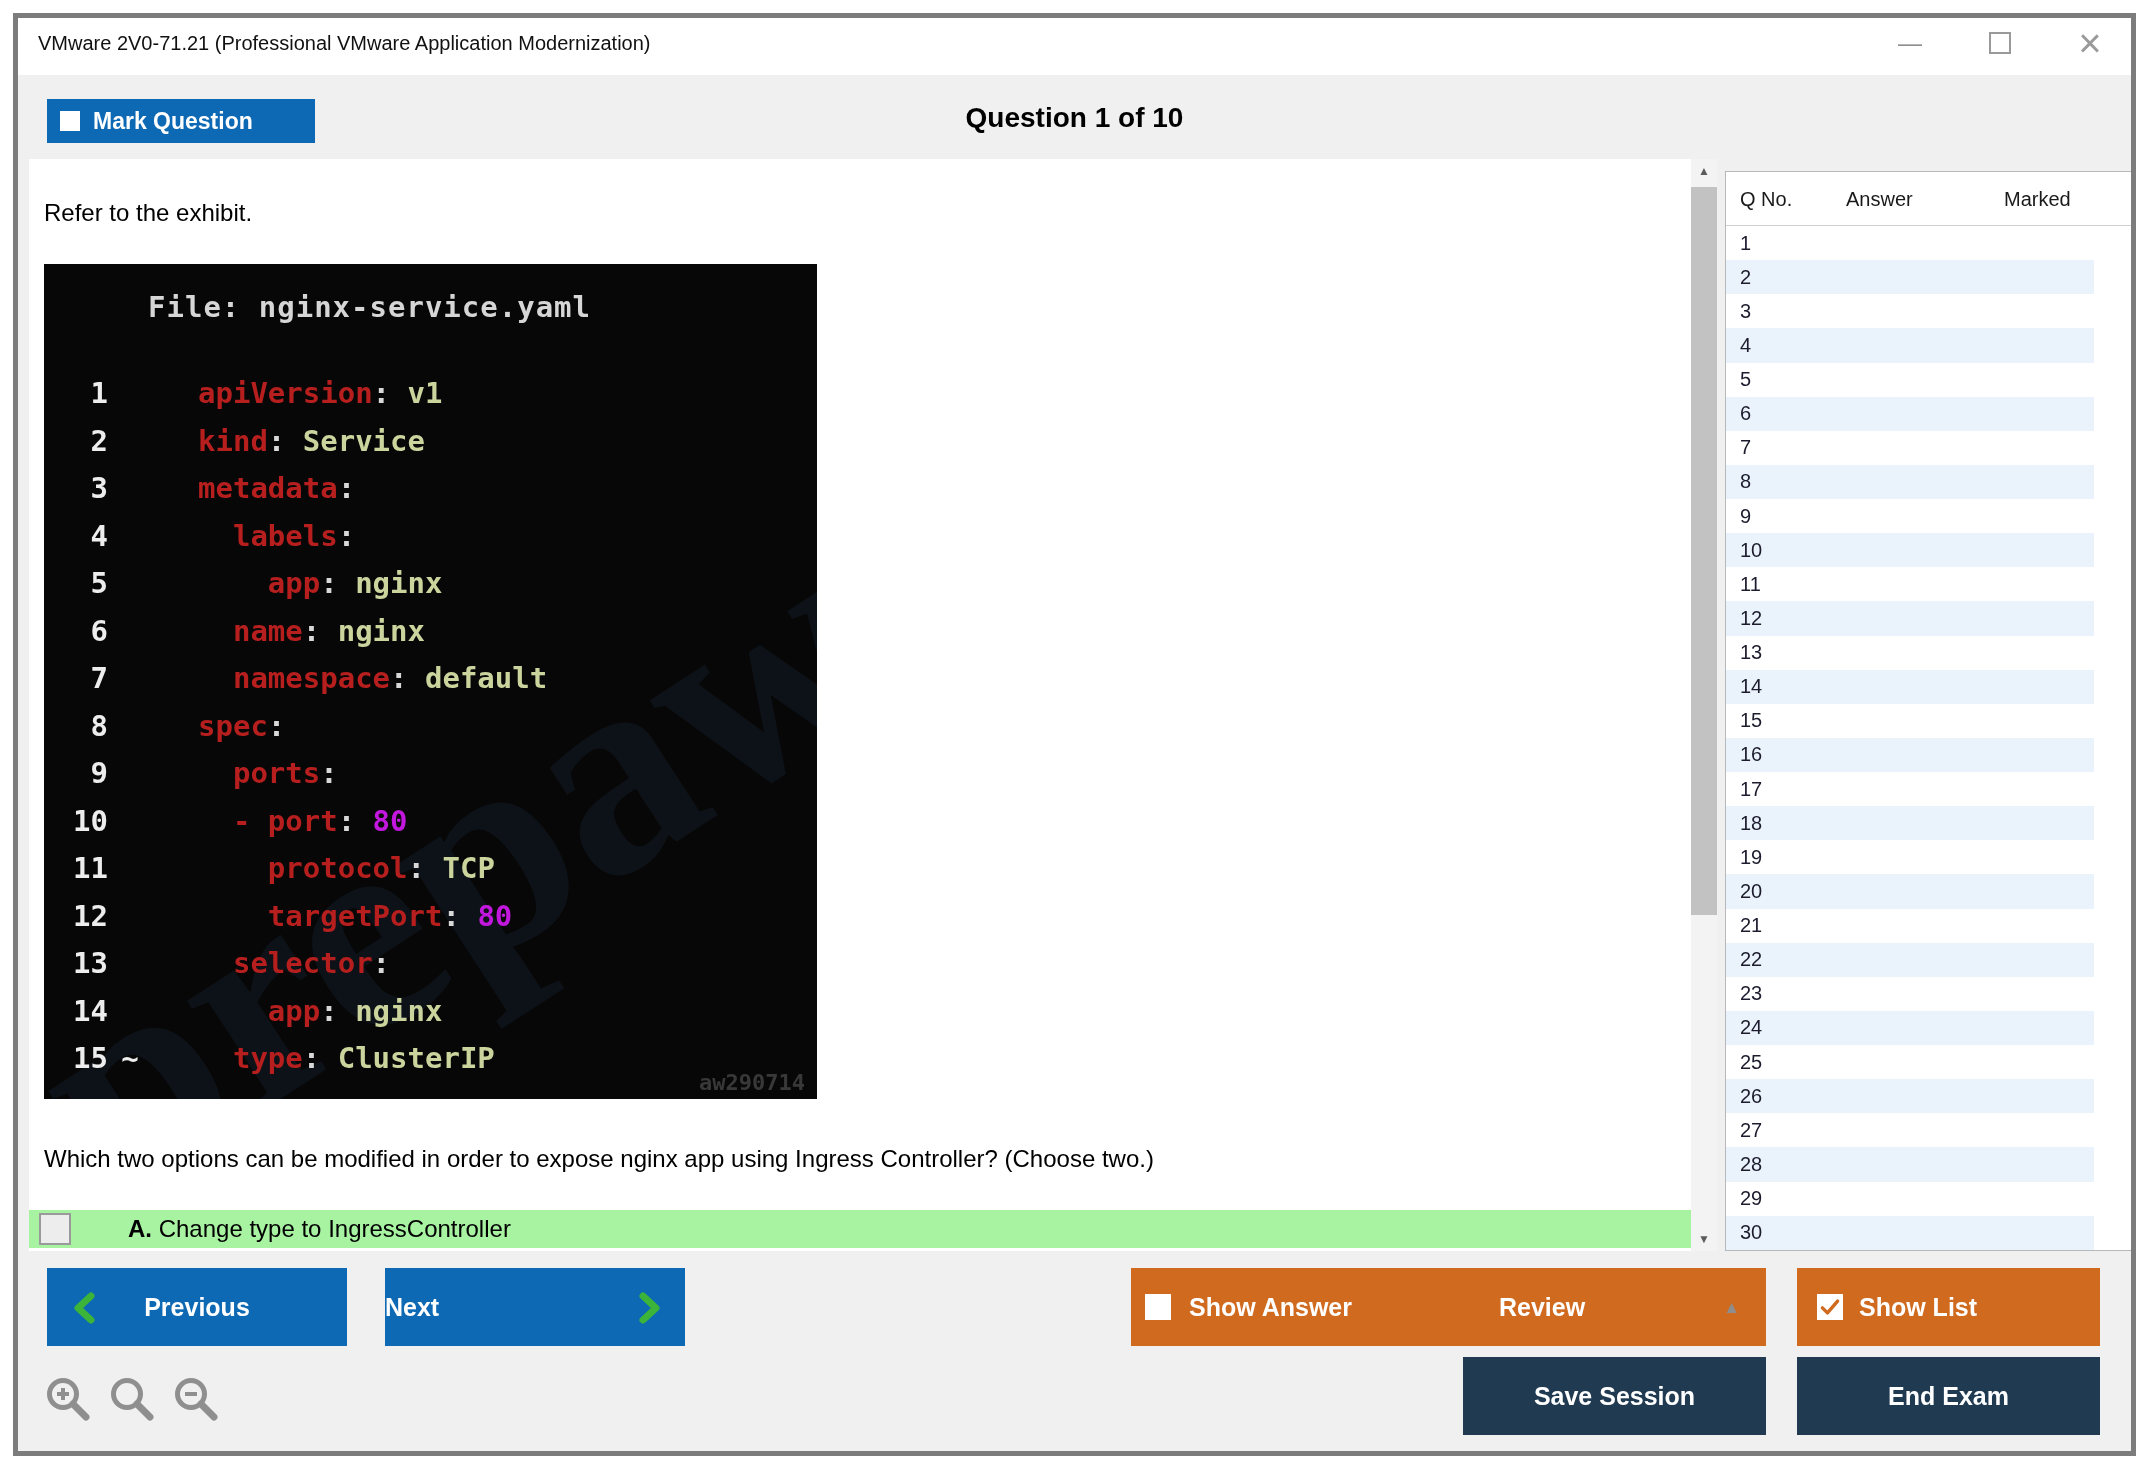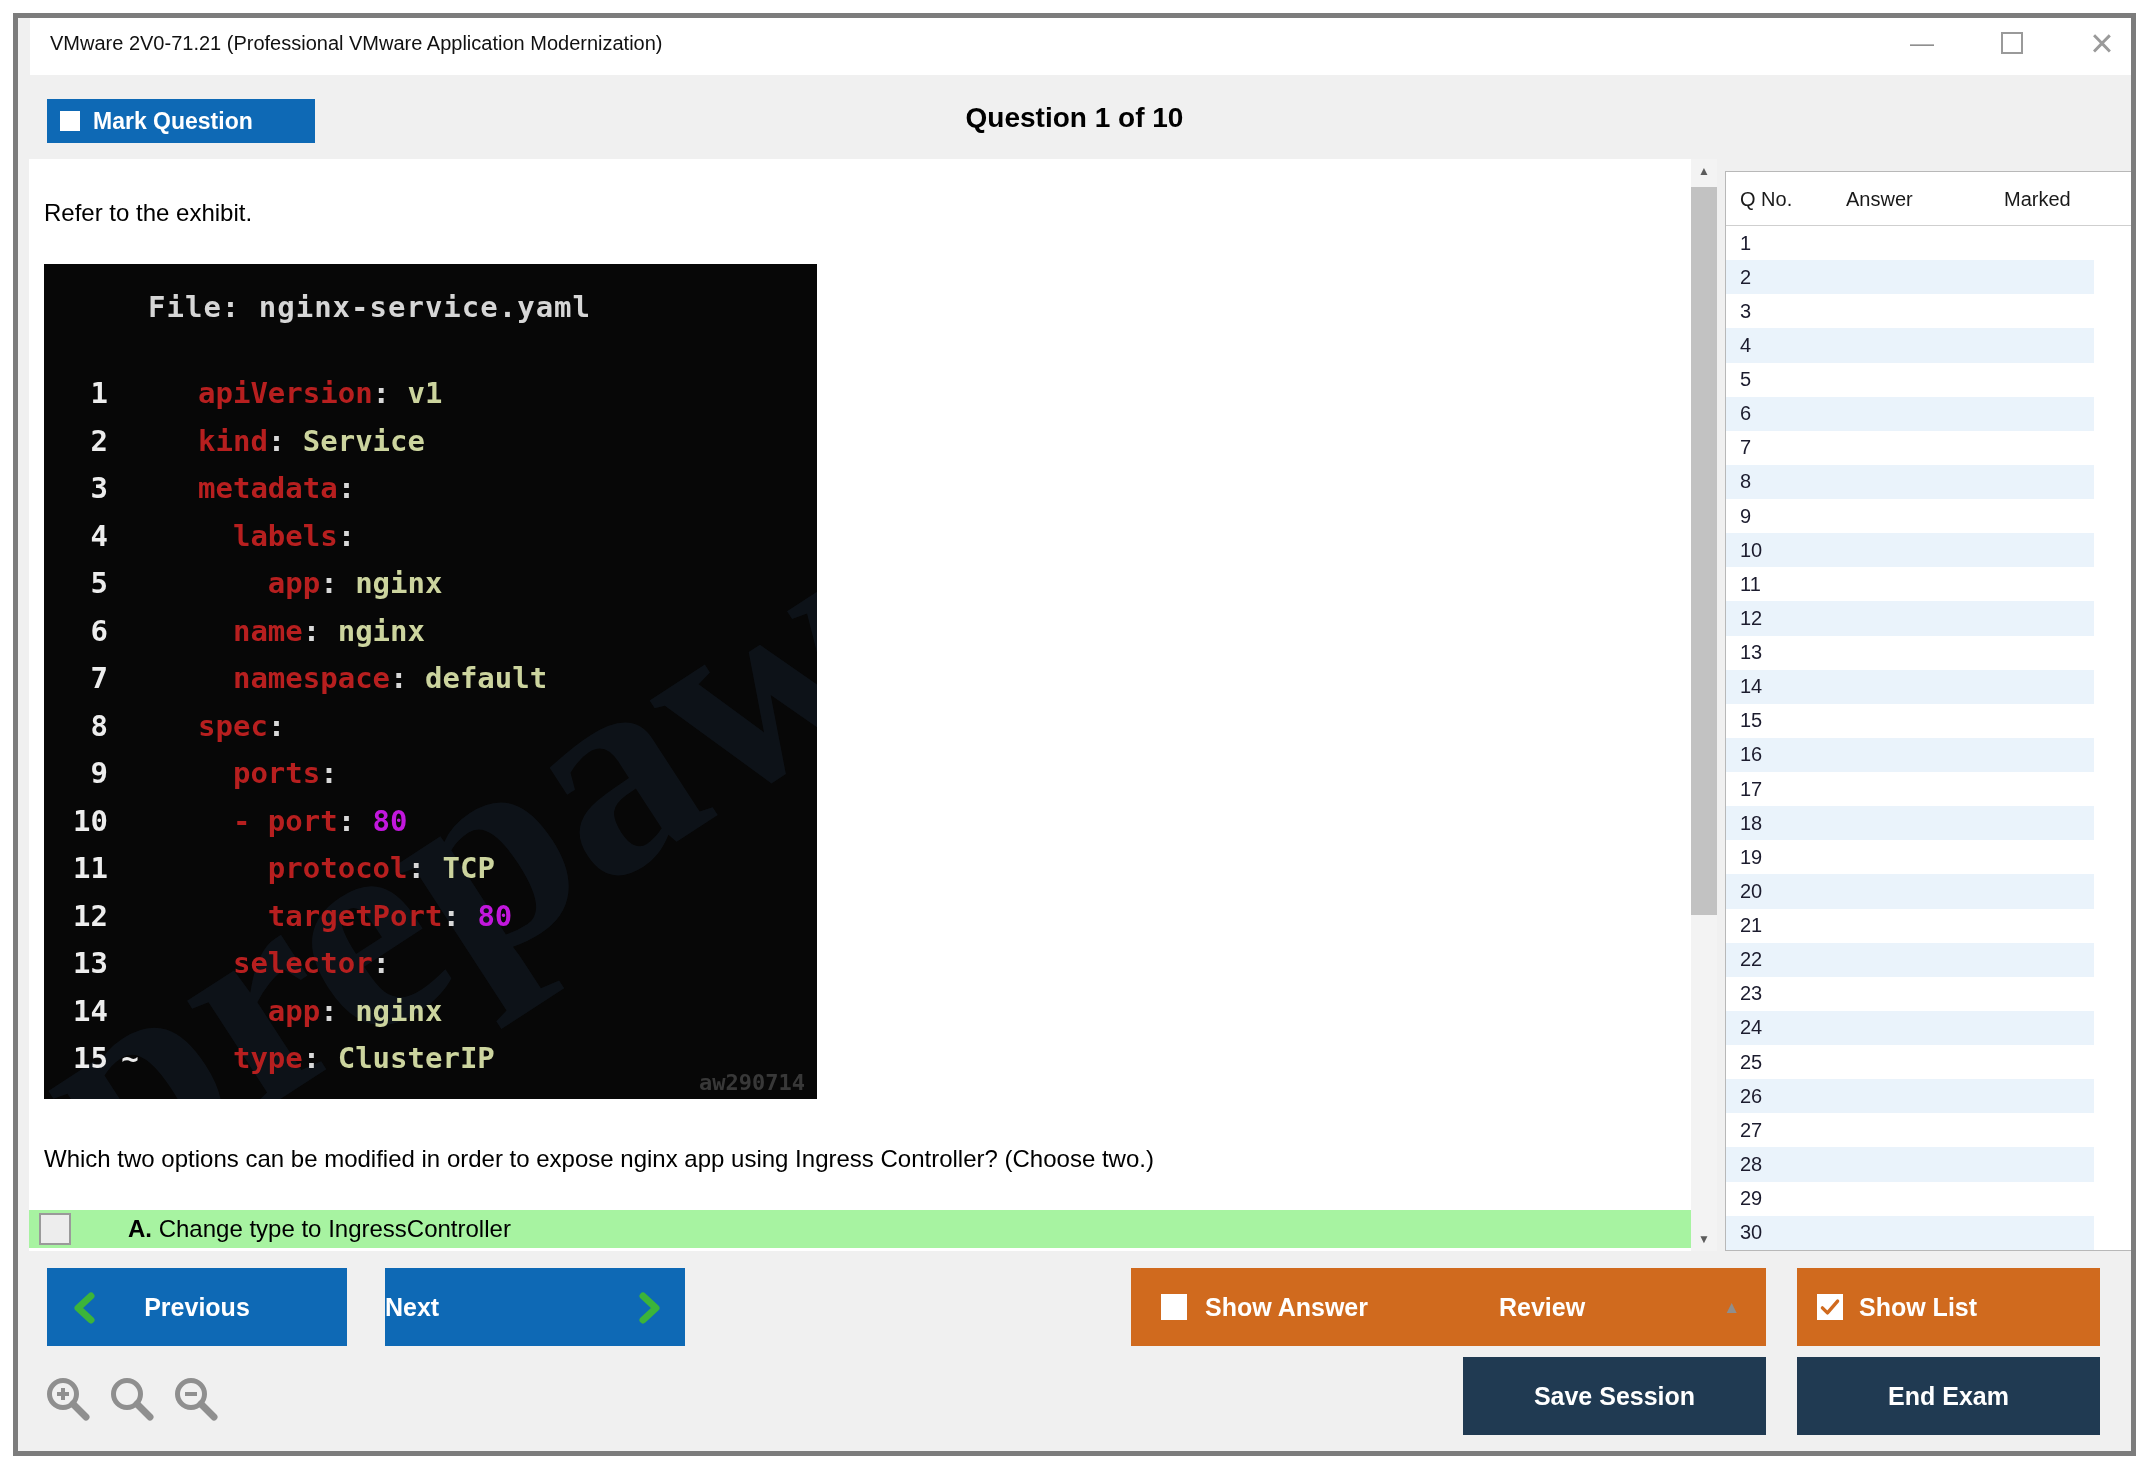--- a/index.html
+++ b/index.html
@@ -5,21 +5,21 @@
   html,body{margin:0;padding:0;}
   body{
     width:2150px;height:1470px;background:#ffffff;position:relative;overflow:hidden;
     font-family:"Liberation Sans",sans-serif;color:#000;
   }
   .window{
     position:absolute;left:13px;top:13px;width:2123px;height:1443px;
     border:5px solid #7c7c7c;background:#f0f0f0;box-sizing:border-box;overflow:hidden;
   }
   
-  .titlebar{position:absolute;left:12px;top:0;width:100%;height:57px;background:#ffffff;}
+  .titlebar{position:absolute;left:0;top:0;width:100%;height:57px;background:#ffffff;}
   .titlebar .title{position:absolute;left:20px;top:0;line-height:50px;font-size:20px;color:#111;white-space:nowrap;}
   .win-controls{position:absolute;right:22px;top:0;height:50px;display:flex;align-items:center;gap:52px;}
   .wc{width:38px;height:38px;display:flex;align-items:center;justify-content:center;color:#8f8f8f;}
   .wc-min{font-size:24px;}
   .wc-max-box{width:18px;height:18px;border:2px solid #9a9a9a;}
   .wc-close{font-size:40px;font-weight:400;color:#9a9a9a;line-height:1;}
   
   .mark-btn{
     position:absolute;left:29px;top:81px;width:268px;height:44px;background:var(--accent-blue);
     display:flex;align-items:center;padding-left:13px;gap:13px;box-sizing:border-box;
@@ -96,21 +96,21 @@
     position:absolute;height:78px;display:flex;align-items:center;color:#fff;
     font-weight:bold;font-size:25px;box-sizing:border-box;
   }
   .btn-blue{background:var(--accent-blue);}
   .btn-orange{background:var(--accent-orange);}
   .btn-navy{background:var(--navy);}
   .btn-prev{left:29px;top:1250px;width:300px;justify-content:center;}
   .btn-prev .chev{position:absolute;left:24px;top:24px;}
   .btn-next{left:367px;top:1250px;width:300px;justify-content:flex-start;padding-right:64px;}
   .btn-next .chev{position:absolute;right:22px;top:24px;}
-  .btn-show-answer{left:1113px;top:1250px;width:340px;padding-left:30px;gap:18px;}
+  .btn-show-answer{left:1113px;top:1250px;width:340px;padding-left:14px;gap:18px;}
   .btn-review{left:1445px;top:1250px;width:303px;padding-left:36px;}
   .btn-review .caret{position:absolute;right:26px;top:30px;font-size:17px;color:#8e8e8e;}
   .btn-show-list{left:1779px;top:1250px;width:303px;padding-left:20px;gap:16px;}
   .btn-save{left:1445px;top:1339px;width:303px;justify-content:center;}
   .btn-end{left:1779px;top:1339px;width:303px;justify-content:center;}
   .btn .cb{width:26px;height:26px;background:#fff;flex:none;display:flex;align-items:center;justify-content:center;}
   .zoom-bar{position:absolute;left:25px;top:1357px;display:flex;gap:14px;}
   .zoom-ic{width:50px;height:50px;}
 </style>
 </head>

